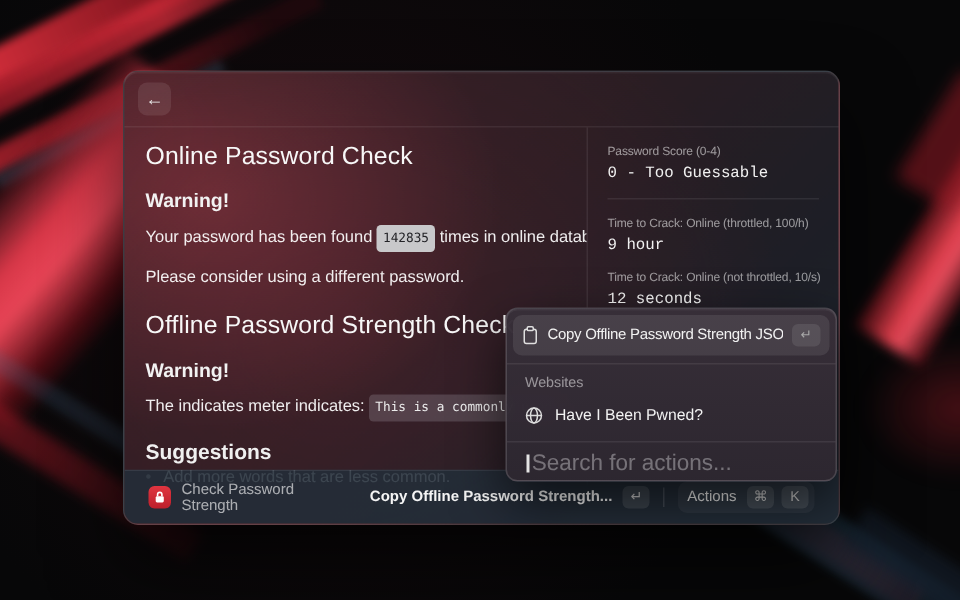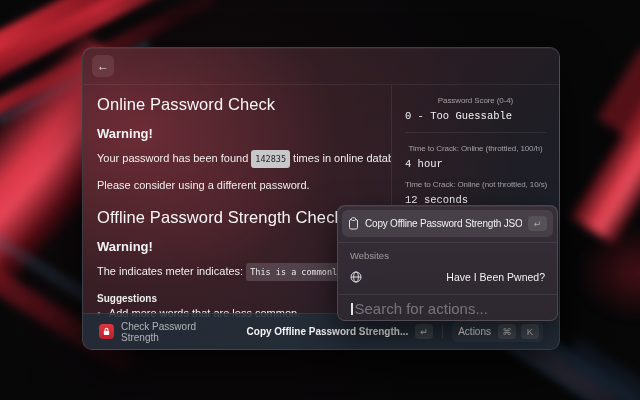--- a/index.html
+++ b/index.html
@@ -54,28 +54,28 @@
     background:rgba(255,255,255,0.09);color:#e9e9e9;font-size:12px;display:flex;align-items:center;justify-content:center;cursor:default;}
   .win-main{position:absolute;left:0;top:37px;width:308px;bottom:26px;padding:8px 14px;box-sizing:border-box;overflow:hidden;color:rgba(255,255,255,0.92);}
   .md-h1{font-size:16.5px;font-weight:400;color:#f7f7f7;margin:2px 0 12px;letter-spacing:.1px;}
   .md-h1.second{margin-top:15px;}
   .md-h2{font-size:13px;font-weight:700;color:#f2f2f2;margin:0 0 9px;}
   .md-p{font-size:11px;line-height:16px;margin:0 0 9px;white-space:nowrap;}
   .code-light{display:inline-block;background:#c8c8ca;color:#232327;border-radius:3px;padding:1px 4px;
     font-family:"DejaVu Sans Mono","Liberation Mono",monospace;font-size:8.5px;}
   .code-dark{display:inline-block;background:rgba(205,205,215,0.20);color:#ececec;border-radius:3px;padding:1px 4px;
     font-family:"DejaVu Sans Mono","Liberation Mono",monospace;font-size:8.5px;}
-  .md-h3{font-size:10px;font-weight:700;color:#f0f0f0;margin:12px 0 2px;}
+  .md-h3{font-size:14px;font-weight:700;color:#f0f0f0;margin:12px 0 2px;}
   .md-li{font-size:11px;line-height:15px;display:flex;gap:8px;}
   .md-li .dot{color:rgba(255,255,255,0.55);}
 
   
   .win-aside{position:absolute;left:308px;right:0;top:37px;bottom:26px;border-left:1px solid rgba(255,255,255,0.08);
     padding:11px 13px;box-sizing:border-box;}
-  .meta-label{font-size:8px;letter-spacing:-0.1px;color:rgba(255,255,255,0.55);margin-bottom:5px;white-space:nowrap;text-align:center;}
+  .meta-label{font-size:8px;letter-spacing:-0.1px;color:rgba(255,255,255,0.55);margin-bottom:5px;white-space:nowrap;}
   .meta-value{font-size:10.5px;font-weight:500;color:#f1f1f1;margin-bottom:10px;white-space:nowrap;font-family:Liberation Mono, monospace;}
   .meta-divider{height:1px;background:rgba(255,255,255,0.08);margin:1px 0 11px;}
 
   
   .win-status{position:absolute;left:0;right:0;bottom:0;height:36px;box-sizing:border-box;
     background:rgba(35,45,57,0.88);border-top:1px solid rgba(255,255,255,0.08);
     border-radius:0 0 9px 9px;display:flex;align-items:center;gap:7px;padding:0 16px;}
   .app-icon{width:15px;height:15px;border-radius:4px;background:linear-gradient(180deg,#e03540,#bc1f2b);
     display:flex;align-items:center;justify-content:center;flex:none;}
   .app-name{font-size:10px;color:rgba(255,255,255,0.62);}
@@ -95,21 +95,21 @@
     backdrop-filter:blur(18px);
     box-shadow:0 14px 34px rgba(0,0,0,0.6), inset 0 1px 0 rgba(255,255,255,0.05);
     padding:4px;z-index:5;}
   .ap-row-selected{height:27px;border-radius:6px;background:rgba(255,255,255,0.085);
     display:flex;align-items:center;gap:6px;padding:0 6px;}
   .ap-row-label{flex:1;font-size:10px;letter-spacing:-0.2px;color:#f2f2f2;white-space:nowrap;overflow:hidden;}
   .ap-kbd{min-width:11px;height:15px;padding:0 4px;border-radius:4px;background:rgba(255,255,255,0.09);
     color:#a8a8a8;font-size:9px;display:flex;align-items:center;justify-content:center;flex:none;}
   .ap-divider{height:1px;background:rgba(255,255,255,0.08);margin:5px -4px 0;}
   .ap-section{font-size:9.5px;color:rgba(255,255,255,0.5);margin:7px 8px 4px;}
-  .ap-row{height:24px;display:flex;align-items:center;gap:8px;padding:0 8px;text-align:right;}
+  .ap-row{height:24px;display:flex;align-items:center;gap:8px;padding:0 8px;}
   .ap-row .ap-row-label{letter-spacing:0;font-size:10.5px;}
   .ap-search{height:27px;display:flex;align-items:center;padding:0 9px;}
   .caret{width:1.5px;height:12px;background:#e4e4e4;margin-right:2px;flex:none;}
   .ap-search input{flex:1;background:transparent;border:none;outline:none;padding:0;
     font-family:"Liberation Sans","DejaVu Sans",sans-serif;font-size:15px;color:#eee;}
   .ap-search input::placeholder{color:rgba(255,255,255,0.35);}
   .icon-box{display:flex;align-items:center;justify-content:center;flex:none;}
 </style>
 </head>
 <body>
@@ -149,21 +149,21 @@
       <span class="dot">•</span>
       <span>Add more words that are less common.</span>
     </div>
   </div>
 
   <div class="win-aside">
     <div class="meta-label">Password Score (0-4)</div>
     <div class="meta-value">0 - Too Guessable</div>
     <div class="meta-divider"></div>
     <div class="meta-label">Time to Crack: Online (throttled, 100/h)</div>
-    <div class="meta-value">4 hour</div>
+    <div class="meta-value">9 hour</div>
     <div class="meta-label">Time to Crack: Online (not throttled, 10/s)</div>
     <div class="meta-value">12 seconds</div>
   </div>
 
   <div class="action-panel">
     <div class="ap-row-selected">
       <span class="icon-box">
         <svg width="11" height="13" viewBox="0 0 11 13" fill="none" stroke="#e0e0e0" stroke-width="1">
           <rect x="1.5" y="2.5" width="8" height="9.5" rx="1.5"></rect>
           <rect x="3.5" y="0.8" width="4" height="2.6" rx="0.8" fill="#39323d"></rect>

